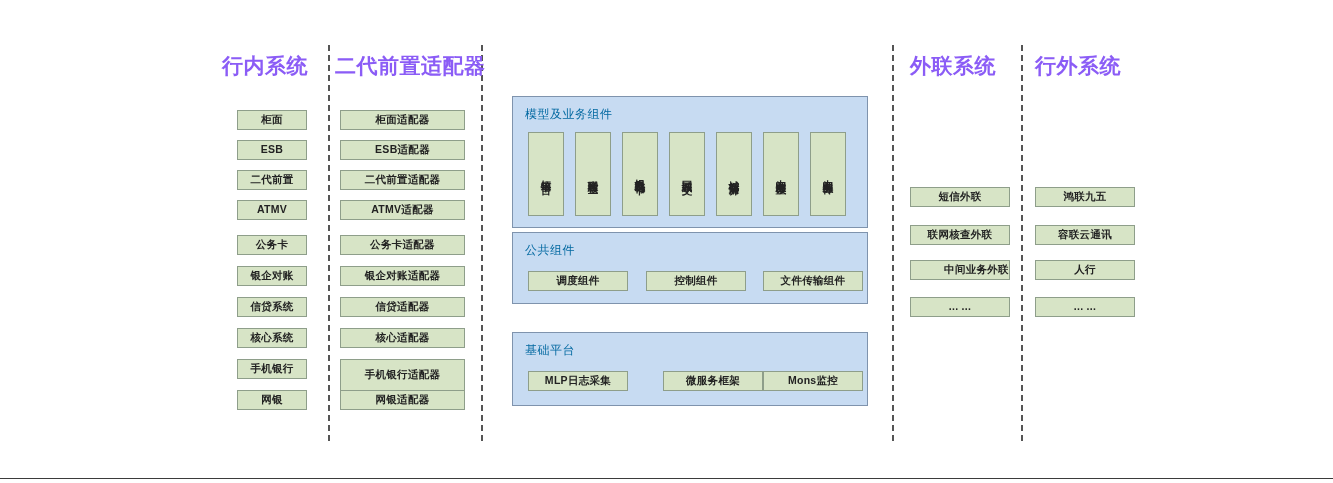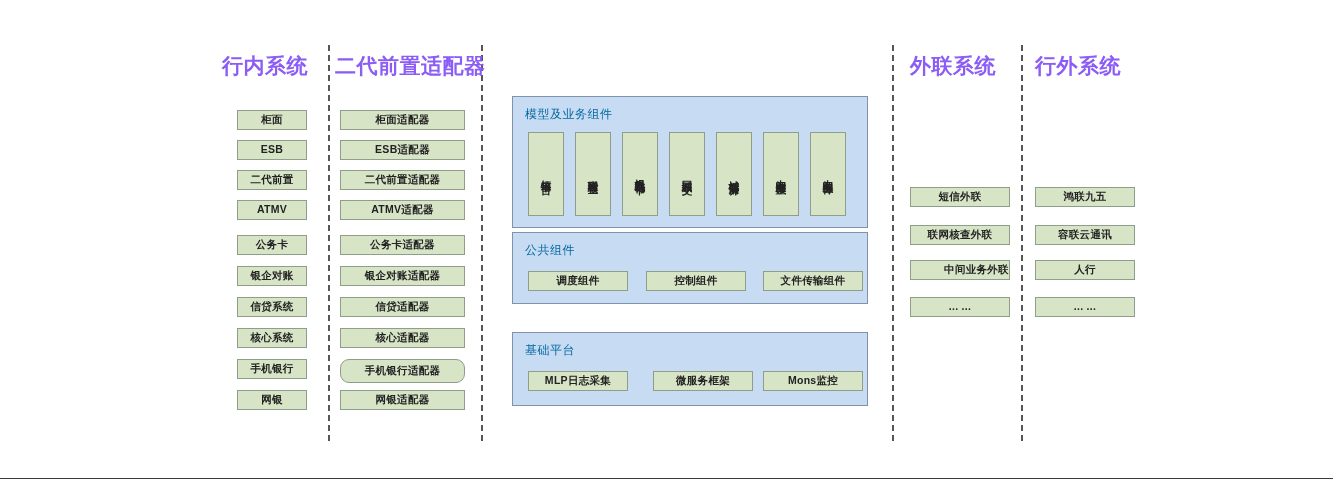--- a/index.html
+++ b/index.html
@@ -132,21 +132,21 @@
   <div class="col-header" style="left:335px; top:52px; width:140px;">二代前置适配器</div>
 
   <div class="node" style="left:340px; top:110px; width:125px; height:20px;">柜面适配器</div>
   <div class="node" style="left:340px; top:140px; width:125px; height:20px;">ESB适配器</div>
   <div class="node" style="left:340px; top:170px; width:125px; height:20px;">二代前置适配器</div>
   <div class="node" style="left:340px; top:200px; width:125px; height:20px;">ATMV适配器</div>
   <div class="node" style="left:340px; top:235px; width:125px; height:20px;">公务卡适配器</div>
   <div class="node" style="left:340px; top:266px; width:125px; height:20px;">银企对账适配器</div>
   <div class="node" style="left:340px; top:297px; width:125px; height:20px;">信贷适配器</div>
   <div class="node" style="left:340px; top:328px; width:125px; height:20px;">核心适配器</div>
-  <div class="node" style="left:340px; top:359px; width:125px; height:24px;border-radius:9px;">手机银行适配器</div>
+  <div class="node" style="left:340px; top:359px; width:125px; height:32px;">手机银行适配器</div>
   <div class="node" style="left:340px; top:390px; width:125px; height:20px;">网银适配器</div>
 
 
   <div class="panel" style="left:512px; top:96px; width:356px; height:132px;">
     <div class="panel-title">模型及业务组件</div>
 
     <div class="node-vert" style="left:15px; top:35px; width:36px; height:84px;">
       <span>短信平台</span>
     </div>
     <div class="node-vert" style="left:62px; top:35px; width:36px; height:84px;">
@@ -174,21 +174,21 @@
 
     <div class="node" style="left:15px; top:38px; width:100px; height:20px;">调度组件</div>
     <div class="node" style="left:133px; top:38px; width:100px; height:20px;">控制组件</div>
     <div class="node" style="left:250px; top:38px; width:100px; height:20px;">文件传输组件</div>
   </div>
 
   <div class="panel" style="left:512px; top:332px; width:356px; height:74px;">
     <div class="panel-title">基础平台</div>
 
     <div class="node" style="left:15px; top:38px; width:100px; height:20px;">MLP日志采集</div>
-    <div class="node" style="left:140px; top:38px; width:100px; height:20px;">微服务框架</div>
+    <div class="node" style="left:150px; top:38px; width:100px; height:20px;">微服务框架</div>
     <div class="node" style="left:250px; top:38px; width:100px; height:20px;">Mons监控</div>
   </div>
 
   <div class="col-header" style="left:910px; top:52px; width:100px;">外联系统</div>
 
   <div class="node" style="left:910px; top:187px; width:100px; height:20px;">短信外联</div>
   <div class="node" style="left:910px; top:225px; width:100px; height:20px;">联网核查外联</div>
   <div class="node" style="left:910px; top:260px; width:100px; height:20px;padding-left:33px;">中间业务外联</div>
   <div class="node" style="left:910px; top:297px; width:100px; height:20px;">... ...</div>
 

